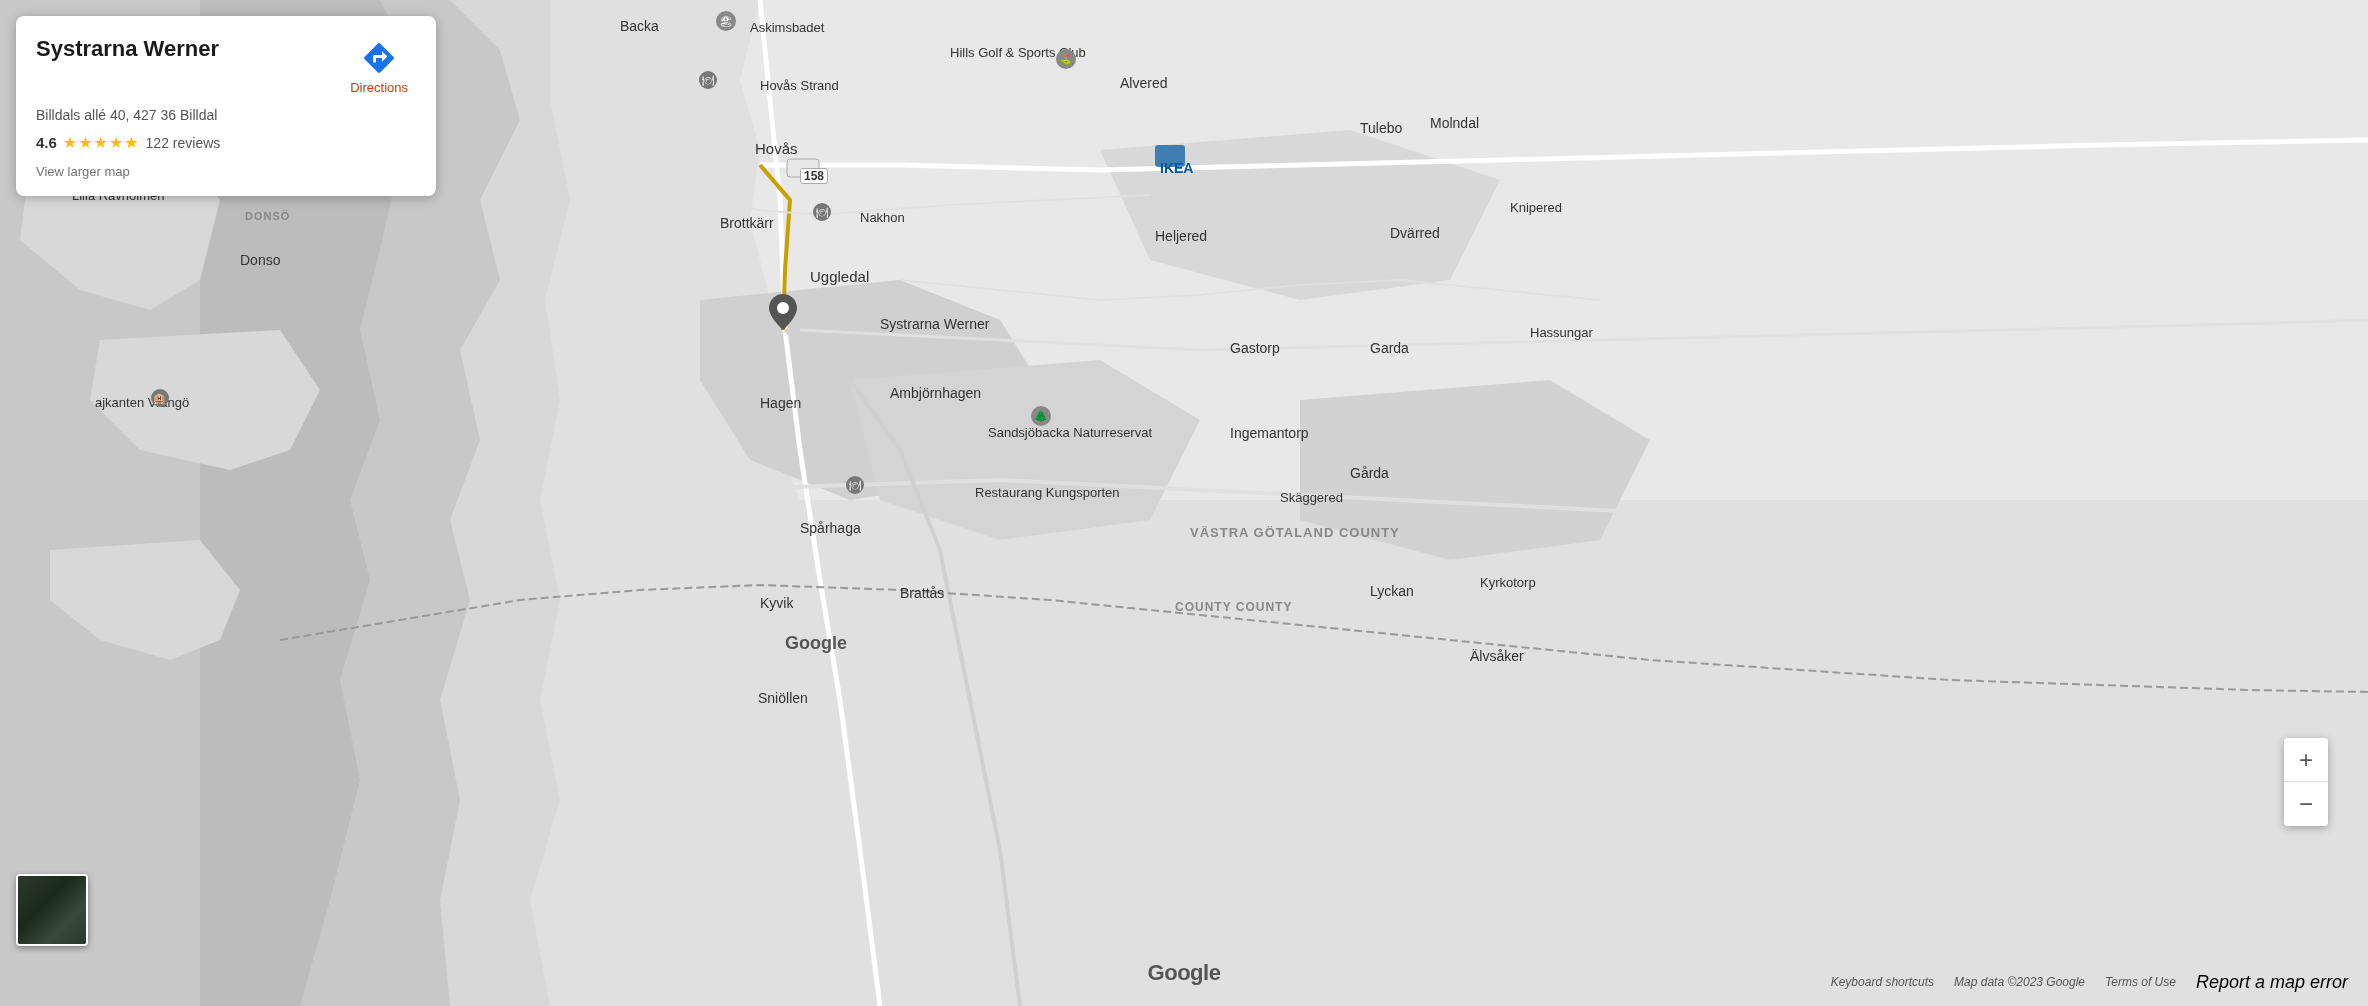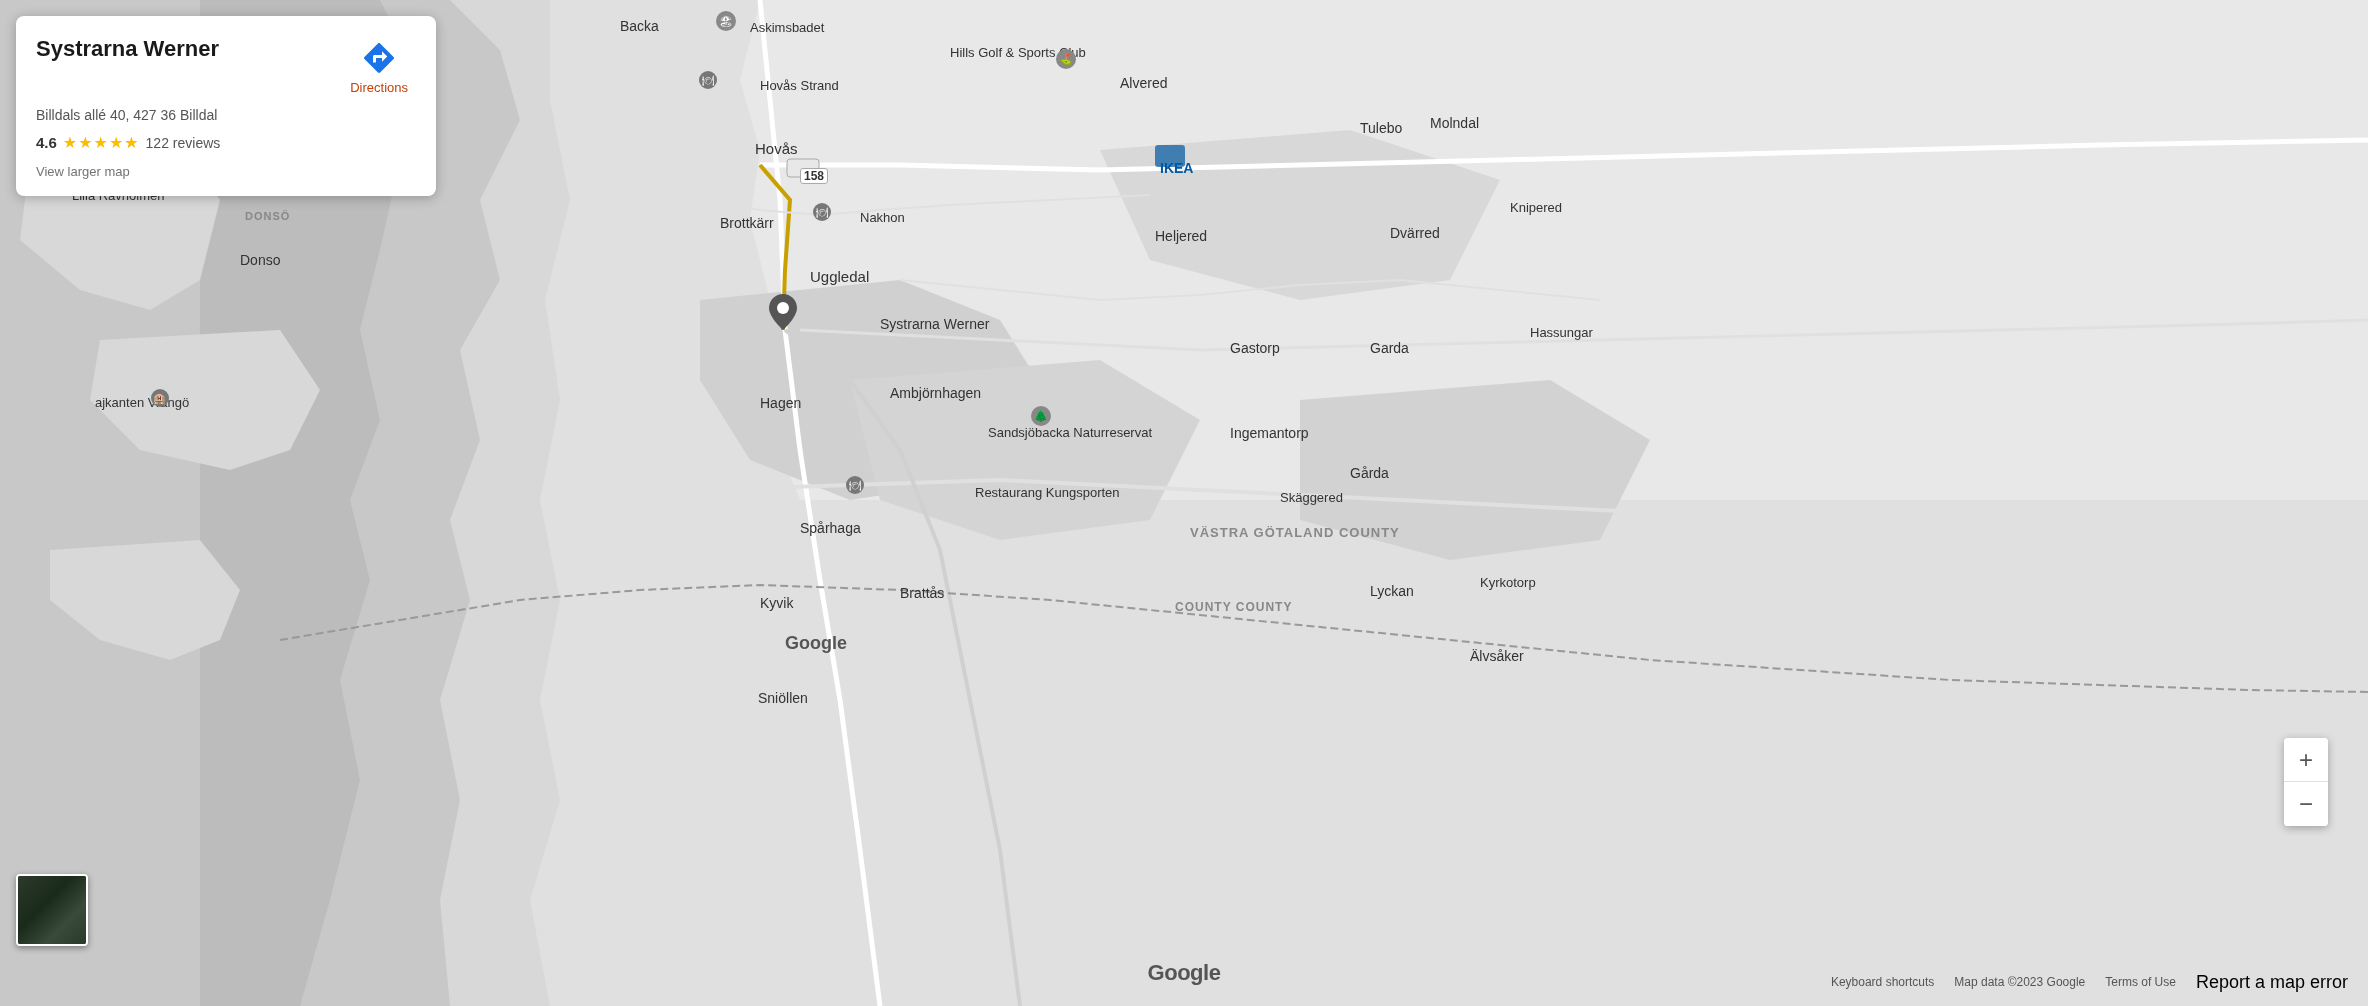--- a/index.html
+++ b/index.html
@@ -175,20 +175,21 @@
       bottom: 0;
       left: 0;
       right: 0;
       height: 48px;
       display: flex;
       align-items: center;
       justify-content: flex-end;
       padding: 0 20px;
       gap: 20px;
       z-index: 100;
+      font-style: italic;
     }
 
     #google-logo {
       position: absolute;
       bottom: 20px;
       left: 50%;
       transform: translateX(-50%);
       font-size: 22px;
       font-weight: 700;
       color: #555;

